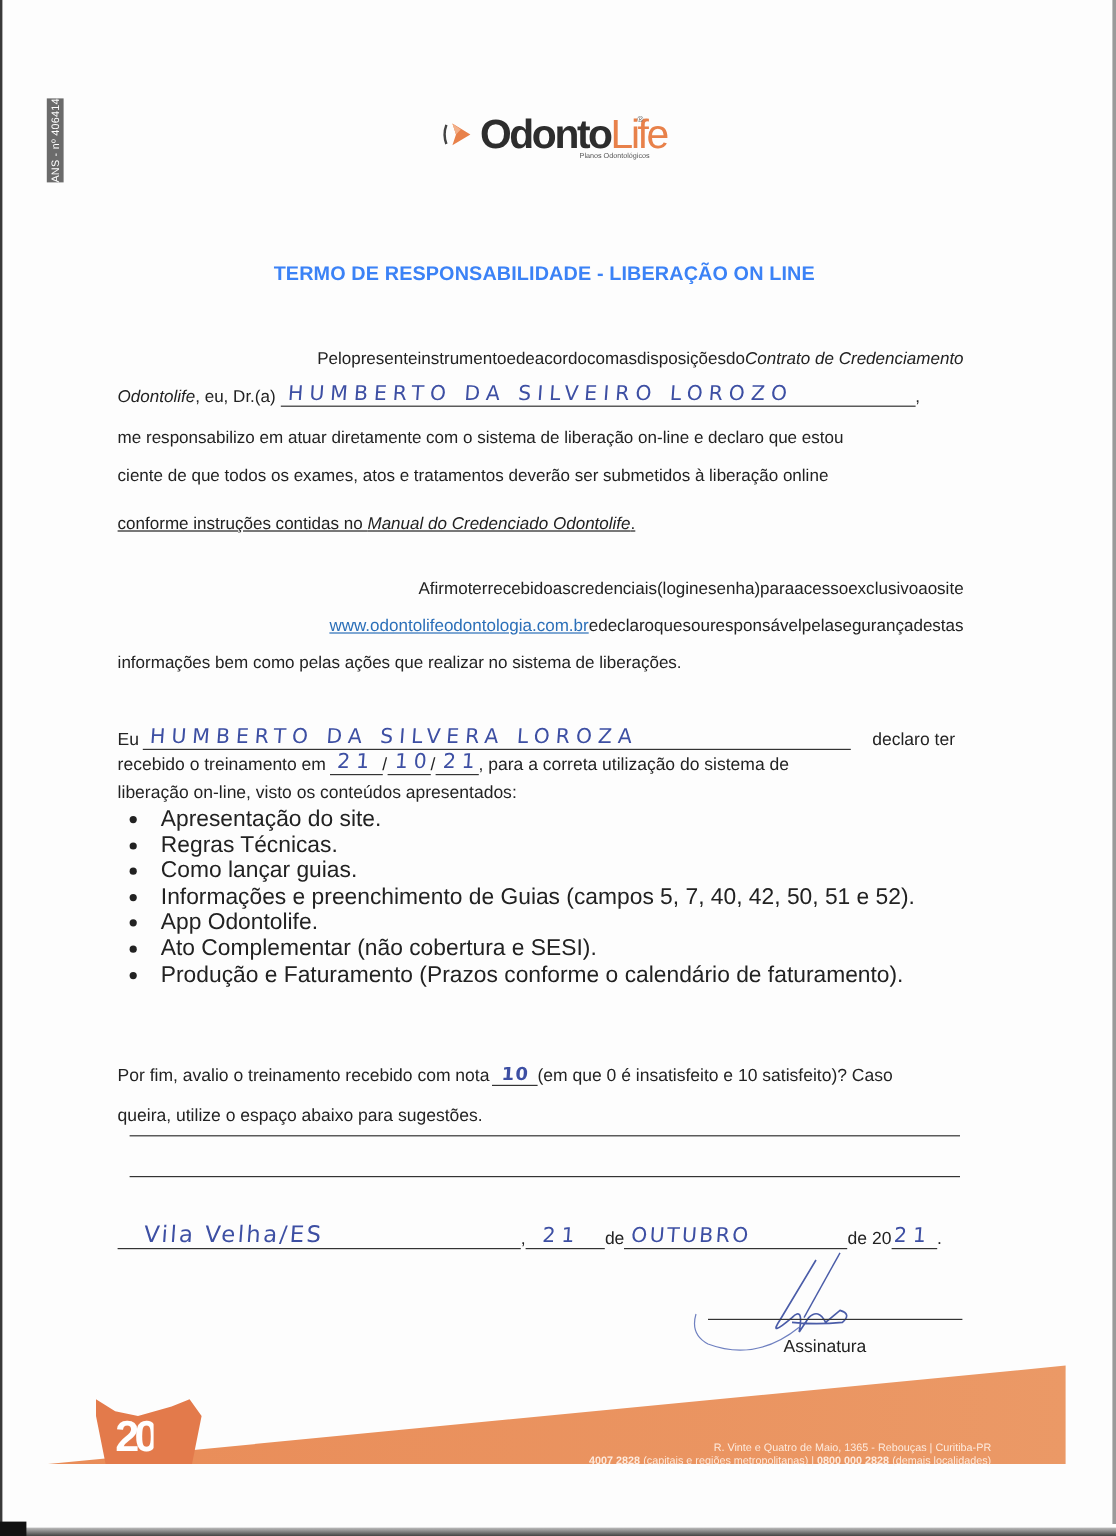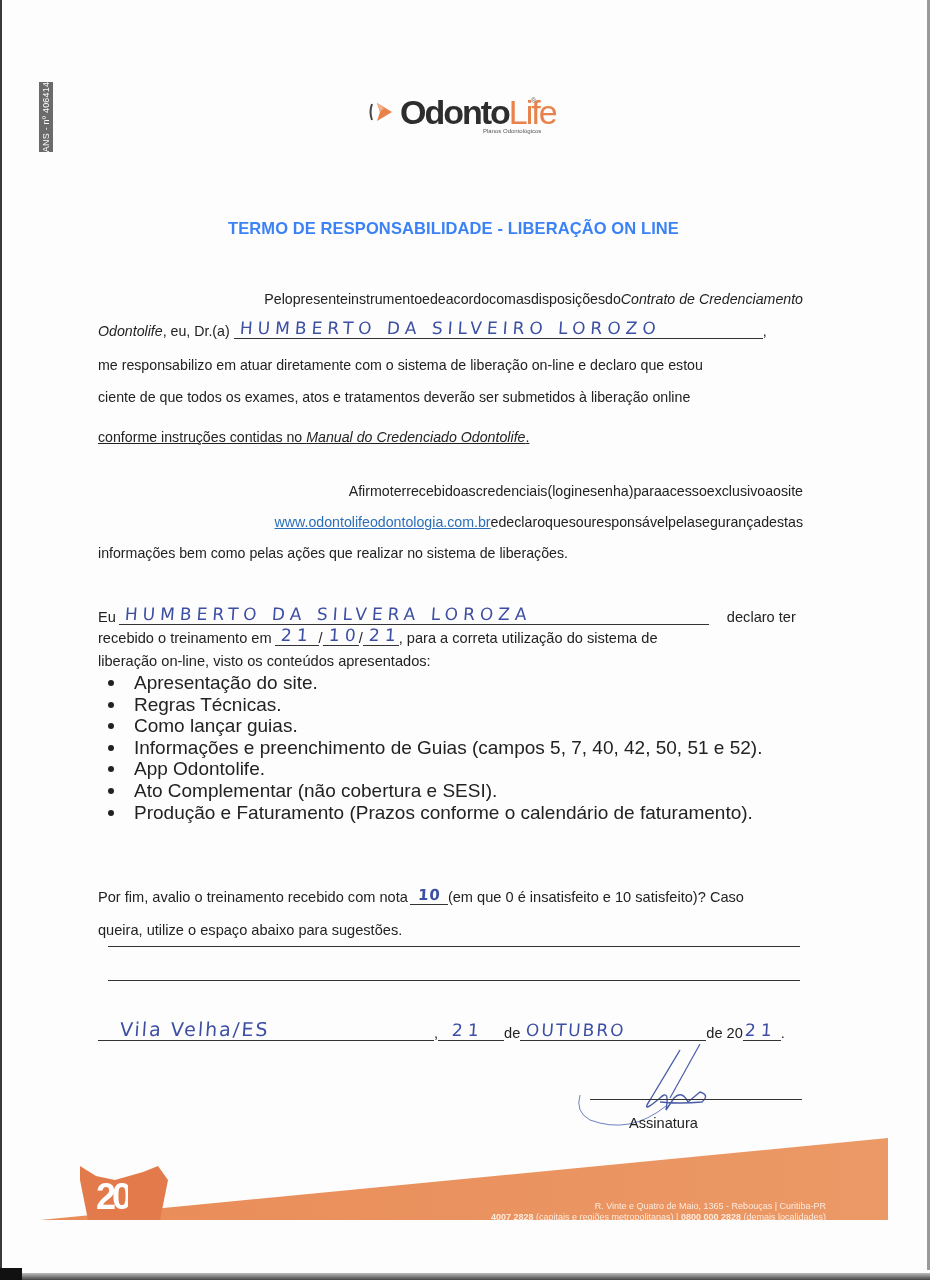--- a/index.html
+++ b/index.html
@@ -214,21 +214,21 @@
         <span>.</span>
     </div>
   </div>
 
   <svg style="position:absolute; left:570px; top:1040px; width:240px; height:90px;" viewBox="0 0 240 90">
     <path d="M110 10 L80 60 Q70 75 90 58 Q100 48 96 70 L104 58 Q112 50 118 62 L130 52 Q140 55 132 62 Q110 64 90 62" stroke="#4a5ca8" stroke-width="1.4" fill="none"></path>
     <path d="M130 4 L100 58" stroke="#4a5ca8" stroke-width="1.2" fill="none"></path>
     <path d="M96 66 Q60 95 20 80 Q5 72 10 55" stroke="#6f80c0" stroke-width="1" fill="none"></path>
   </svg>
   <div class="rule" style="left:590px; top:1099px; width:212px;"></div>
-  <div style="position:absolute; left:629px; top:1115px; font-size:14.6px; color:#222;">Assinatura</div>
+  <div style="position:absolute; left:653px; top:1115px; font-size:14.6px; color:#222;">Assinatura</div>
 
   <svg class="footer-band" viewBox="0 0 930 90" preserveAspectRatio="none">
     <defs>
       <linearGradient id="og" x1="0" x2="1" y1="0" y2="0">
         <stop offset="0" stop-color="#e98c58"></stop>
         <stop offset="1" stop-color="#eb9966"></stop>
       </linearGradient>
     </defs>
     <polygon points="40,84 888,2 888,84" fill="url(#og)"></polygon>
     <polygon points="80,30 96,40 115,44 143,36 158,30 168,44 160,84 88,84 80,44" fill="#e37a4b"></polygon>

